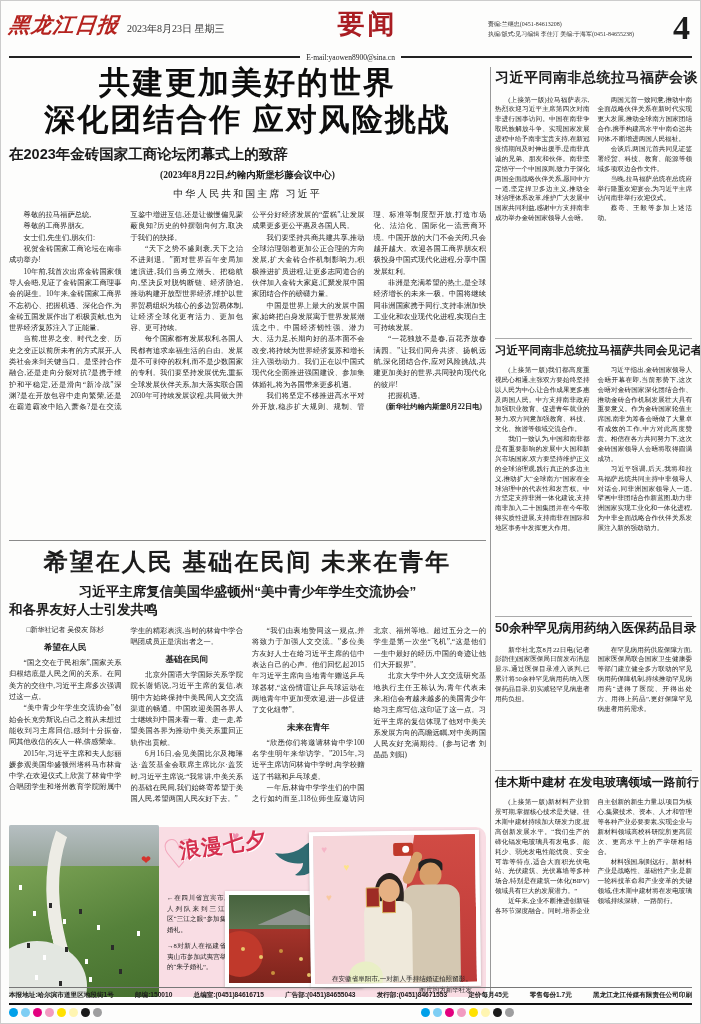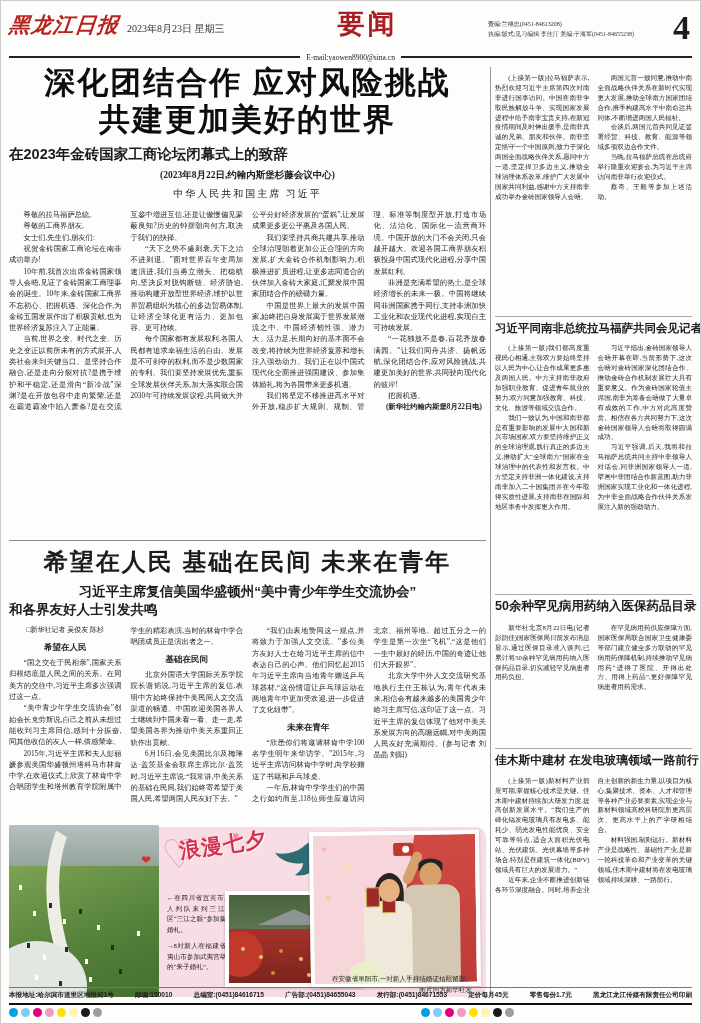--- a/index.html
+++ b/index.html
@@ -143,22 +143,22 @@
     <span class="rule"></span>
     <span class="email">E-mail:yaowen8900@sina.cn</span>
     <span class="rule"></span>
   </div>
 
   <div class="content">
 
     <div class="col-left">
 
       <article>
+        <div class="main-hl">共建更加美好的世界</div>
         <div class="main-hl">深化团结合作  应对风险挑战</div>
-        <div class="main-hl">共建更加美好的世界</div>
         <div class="main-sub">在2023年金砖国家工商论坛闭幕式上的致辞</div>
         <div class="main-dateline">(2023年8月22日,约翰内斯堡杉藤会议中心)</div>
         <div class="main-author">中华人民共和国主席  习近平</div>
         <div class="cols cols4 main-body">
           <div>
               <p>尊敬的拉马福萨总统,</p>
               <p>尊敬的工商界朋友,</p>
               <p>女士们,先生们,朋友们:</p>
               <p>祝贺金砖国家工商论坛在南非成功举办!</p>
               <p>10年前,我首次出席金砖国家领导人会晤,见证了金砖国家工商理事会的诞生。10年来,金砖国家工商界不忘初心、把握机遇、深化合作,为金砖五国发展作出了积极贡献,也为世界经济复苏注入了正能量。</p>
@@ -272,20 +272,21 @@
         </div>
       </section>
 
     </div>
 
     <div class="vrule"></div>
 
     <div class="col-right">
 
       <article class="r-art">
+        <h2 class="r-hl-lg">习近平同南非总统拉马福萨会谈</h2>
         <div class="cols cols2 r-body rb1">
             <p>(上接第一版)拉马福萨表示,热烈欢迎习近平主席第四次对南非进行国事访问。中国在南非争取民族解放斗争、实现国家发展进程中给予南非宝贵支持,在新冠疫情期间及时伸出援手,是南非真诚的兄弟、朋友和伙伴。南非坚定恪守一个中国原则,致力于深化两国全面战略伙伴关系,愿同中方一道,坚定捍卫多边主义,推动全球治理体系改革,维护广大发展中国家共同利益,感谢中方支持南非成功举办金砖国家领导人会晤。</p>
             <p>两国元首一致同意,推动中南全面战略伙伴关系在新时代实现更大发展,推动全球南方国家团结合作,携手构建高水平中南命运共同体,不断增进两国人民福祉。</p>
             <p>会谈后,两国元首共同见证签署经贸、科技、教育、能源等领域多项双边合作文件。</p>
             <p>当晚,拉马福萨总统在总统府举行隆重欢迎宴会,为习近平主席访问南非举行欢迎仪式。</p>
             <p>蔡奇、王毅等参加上述活动。</p>
           </div>
       </article>
 
       <hr class="rdiv">

